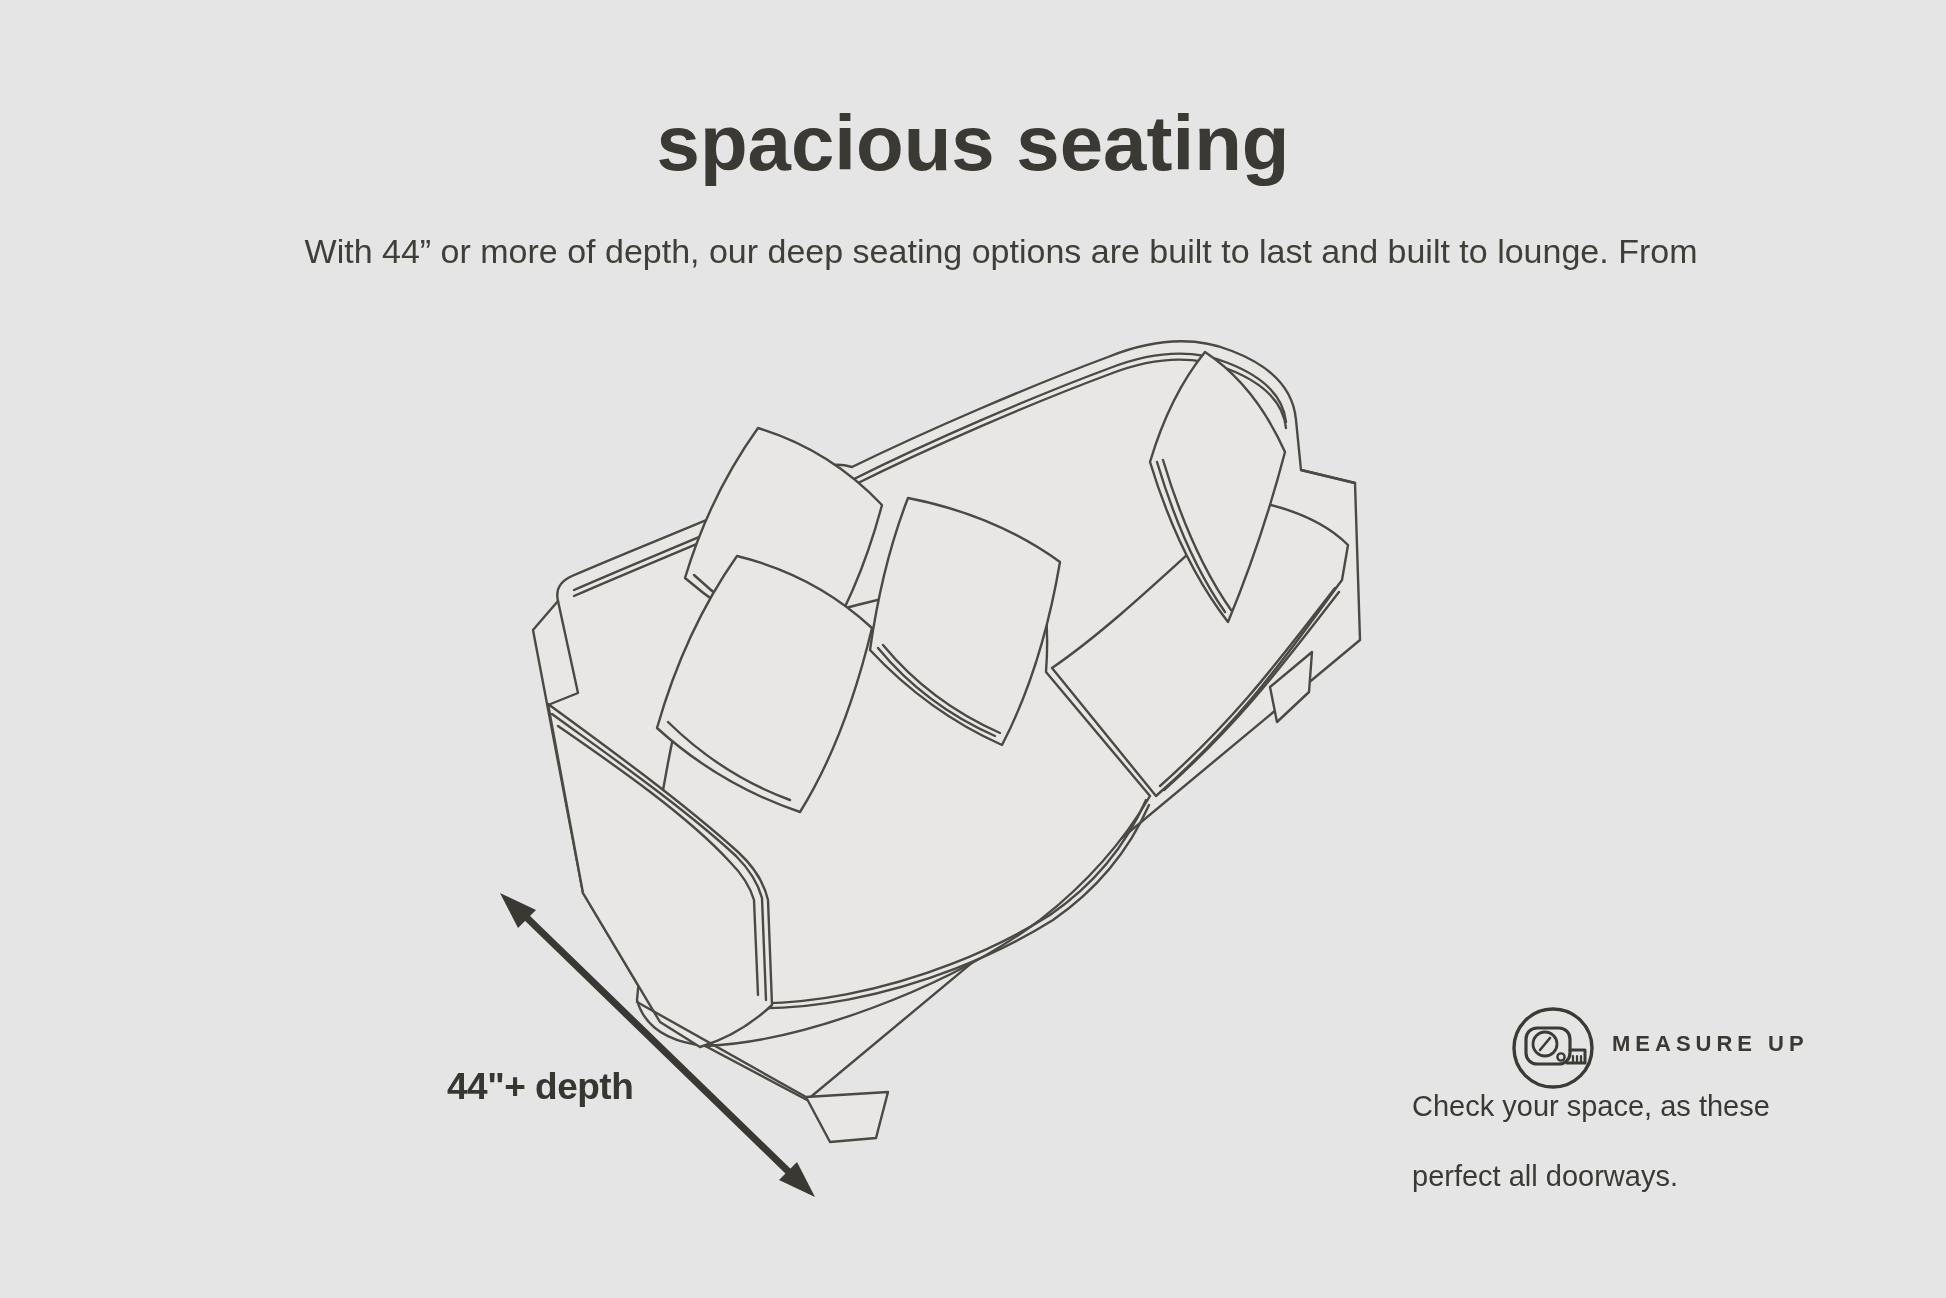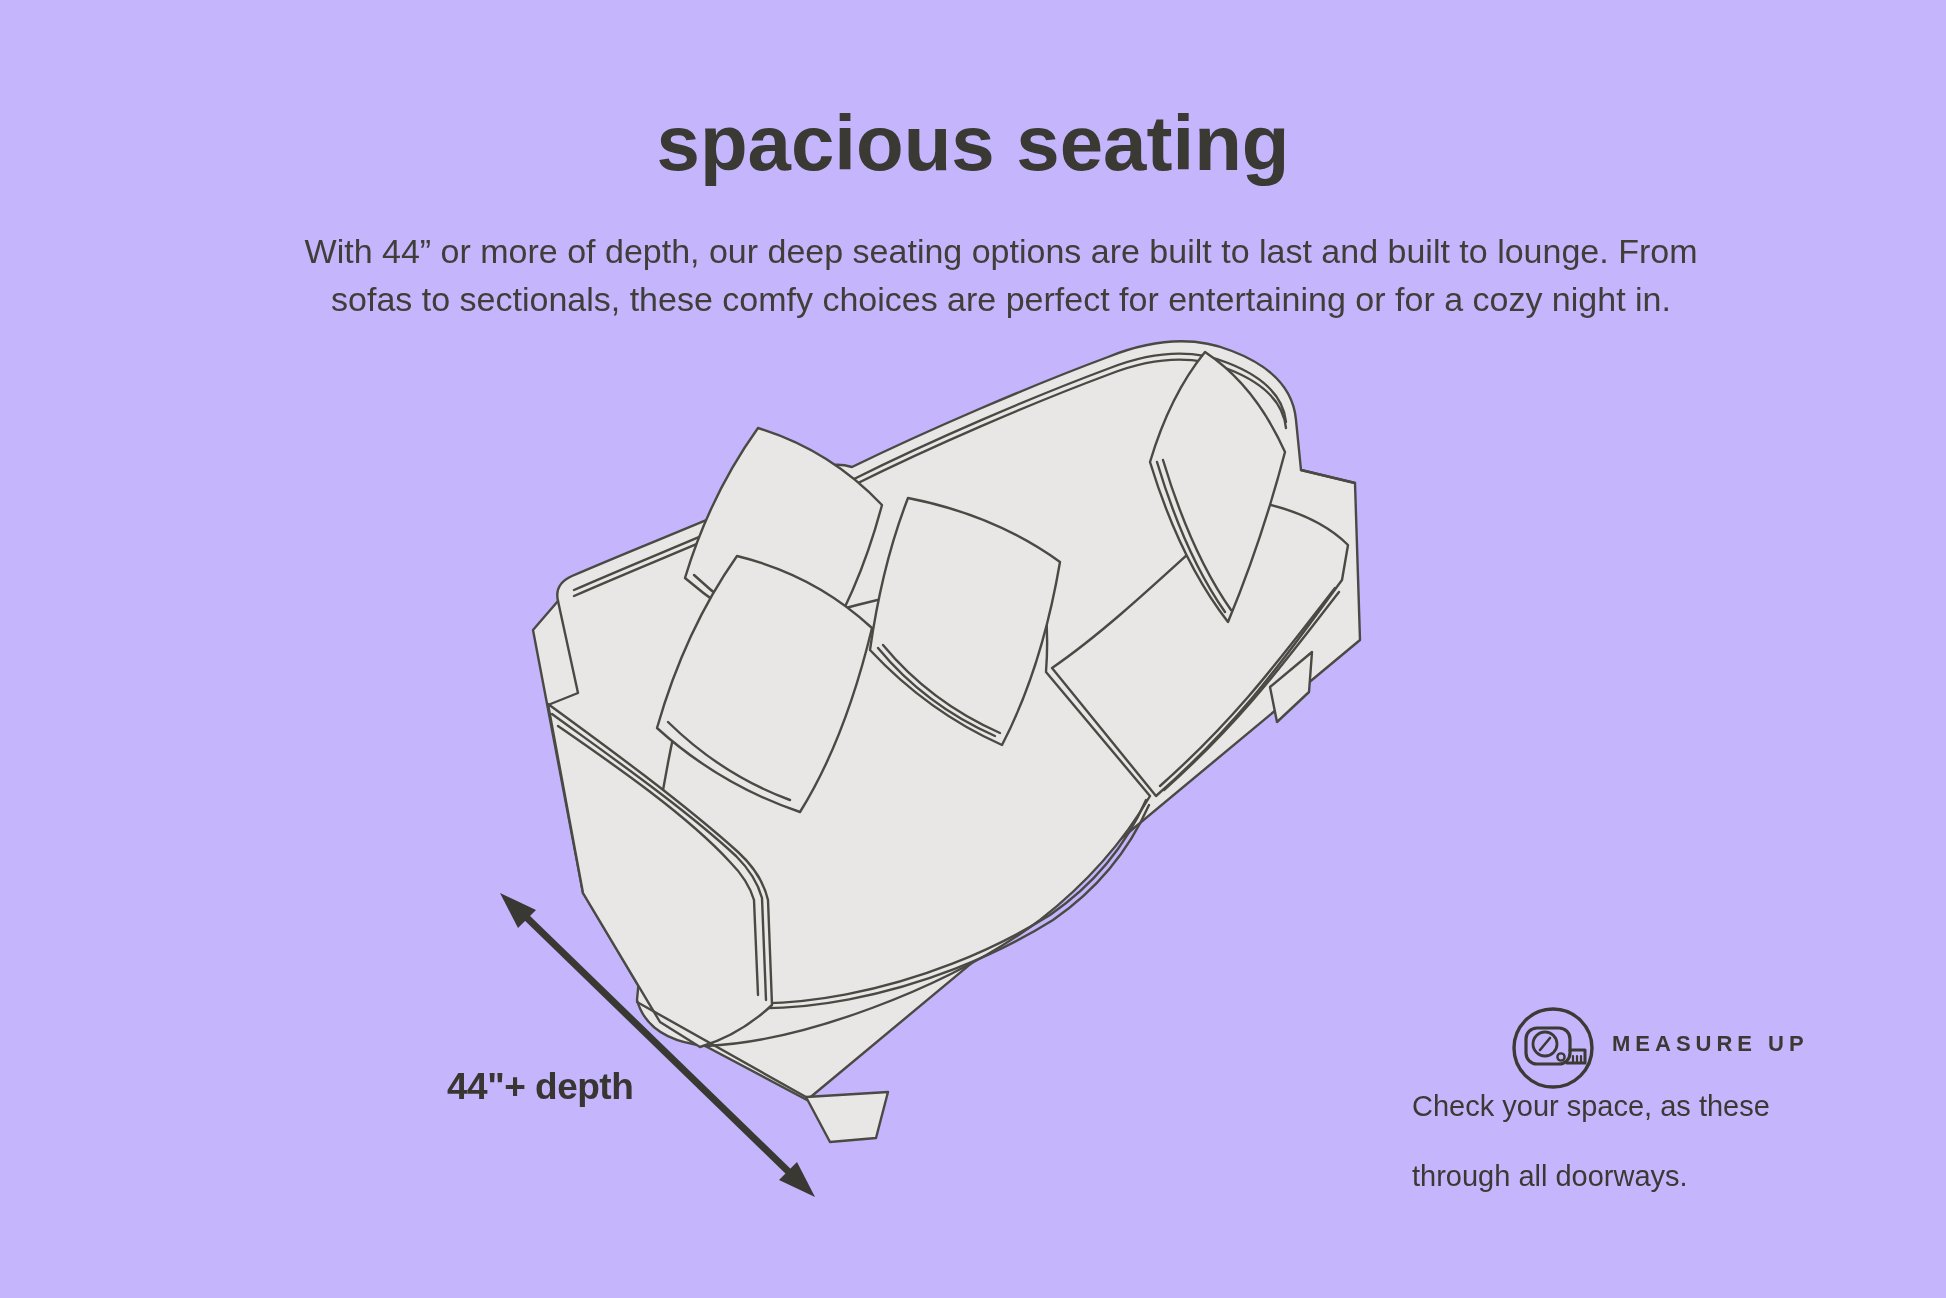--- a/index.html
+++ b/index.html
@@ -1,17 +1,17 @@
 <!DOCTYPE html>
 <html><head>
 <meta charset="utf-8">
 <style>
   html,body{margin:0;padding:0;background:#ffffff;}
   .canvas{
-    position:relative;width:1946px;height:1298px;background:#c4b5fd;
+    position:relative;width:1946px;height:1298px;background:#e5e5e5;
     font-family:"Liberation Sans", sans-serif;overflow:hidden;
   }
   .title{
     position:absolute;top:104px;left:0;width:1946px;text-align:center;
     font-size:78px;font-weight:bold;color:#3b3933;line-height:1.0;
   }
   .intro{
     position:absolute;top:227px;left:0;width:1946px;text-align:center;
     font-size:34px;line-height:48px;color:#403e38;padding-left:28px;
   }
@@ -37,21 +37,20 @@
 </style>
 </head>
 <body>
 
 <div class="canvas">
 
   <div class="title">spacious seating</div>
 
   <div class="intro">
     <span>With 44” or more of depth, our deep seating options are built to last and built to lounge. From</span><br>
-    <span>sofas to sectionals, these comfy choices are perfect for entertaining or for a cozy night in.</span>
   </div>
 
   <svg class="sofa-svg" width="960" height="940" viewBox="420 280 960 940" aria-hidden="true">
 
     <path class="sofa-fill" d="M 533 630 L 558 601 Q 554 584 572 576
          C 660 538 762 500 812 471 Q 832 461 852 467
          C 928 430 1030 386 1108 357 Q 1178 329 1232 351
          Q 1292 374 1296 420 L 1301 470 L 1355 483 L 1360 640
          L 807 1100 L 660 1022 L 583 893 Z"></path>
 
@@ -115,17 +114,17 @@
       <circle class="icon-line" cx="54" cy="55" r="3.6" stroke-width="2.4"></circle>
       <path class="icon-line" d="M 63 48 L 78 48 L 78 61 L 60 61" stroke-width="3"></path>
       <line class="icon-line" x1="66" y1="54" x2="66" y2="61" stroke-width="2.2"></line>
       <line class="icon-line" x1="70" y1="54" x2="70" y2="61" stroke-width="2.2"></line>
       <line class="icon-line" x1="74" y1="54" x2="74" y2="61" stroke-width="2.2"></line>
     </svg>
     <div class="mu-head">MEASURE UP</div>
     <div class="mu-note">
       <span>Check your space, as these</span><br>
       <br>
-      <span>through all doorways.</span>
+      <span>perfect all doorways.</span>
     </div>
   </div>
 
 </div>
 
 </body></html>

